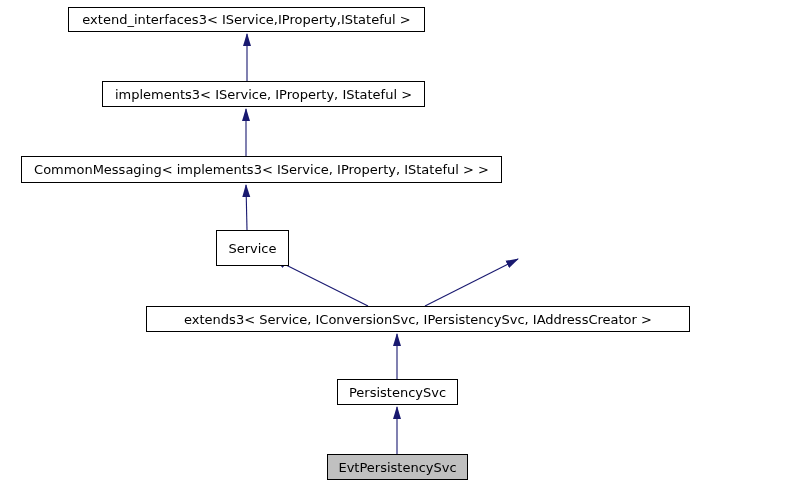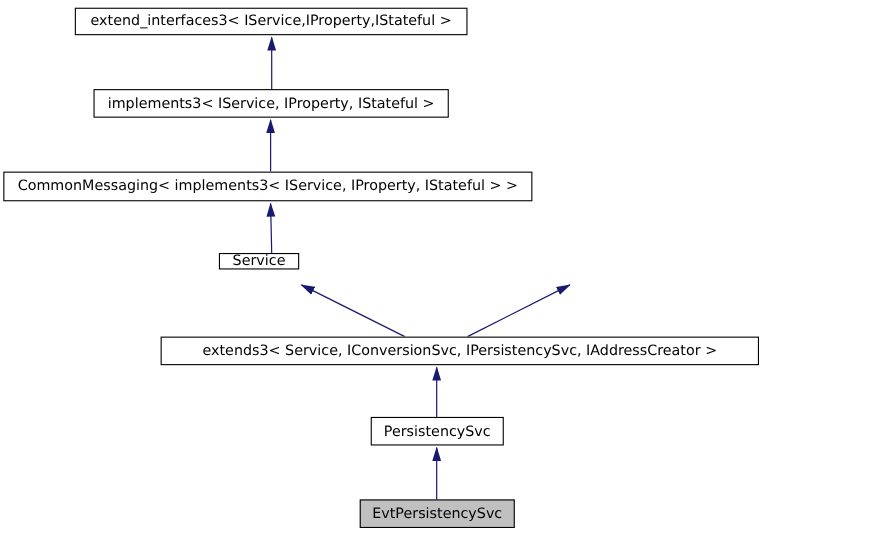--- a/index.html
+++ b/index.html
@@ -51,23 +51,23 @@
     white-space: nowrap;
     overflow: hidden;
     cursor: pointer;
   }
   .node.current {
     background: var(--current-fill);
     cursor: default;
   }
   
   .n-extend-iservice   { left: 68px;  top: 7px;   width: 357px; height: 25px; }
-  .n-implements3       { left: 85px;  top: 81px;  width: 323px; height: 26px; }
-  .n-commonmessaging   { left: 3px;   top: 156px; width: 481px; height: 27px; }
-  .n-service           { left: 199px; top: 230px; width: 73px;  height: 15px; }
+  .n-implements3       { left: 102px;  top: 81px;  width: 323px; height: 26px; }
+  .n-commonmessaging   { left: 21px;   top: 156px; width: 481px; height: 27px; }
+  .n-service           { left: 216px; top: 230px; width: 73px;  height: 36px; }
   .n-extend-iconv      { left: 303px; top: 230px; width: 487px; height: 26px; }
   .n-extends3          { left: 146px; top: 306px; width: 544px; height: 26px; }
   .n-persistencysvc    { left: 337px; top: 379px; width: 121px; height: 26px; }
   .n-evtpersistencysvc { left: 327px; top: 454px; width: 141px; height: 26px; }
 </style>
 </head>
 <body>
 
 <div class="diagram">
 

